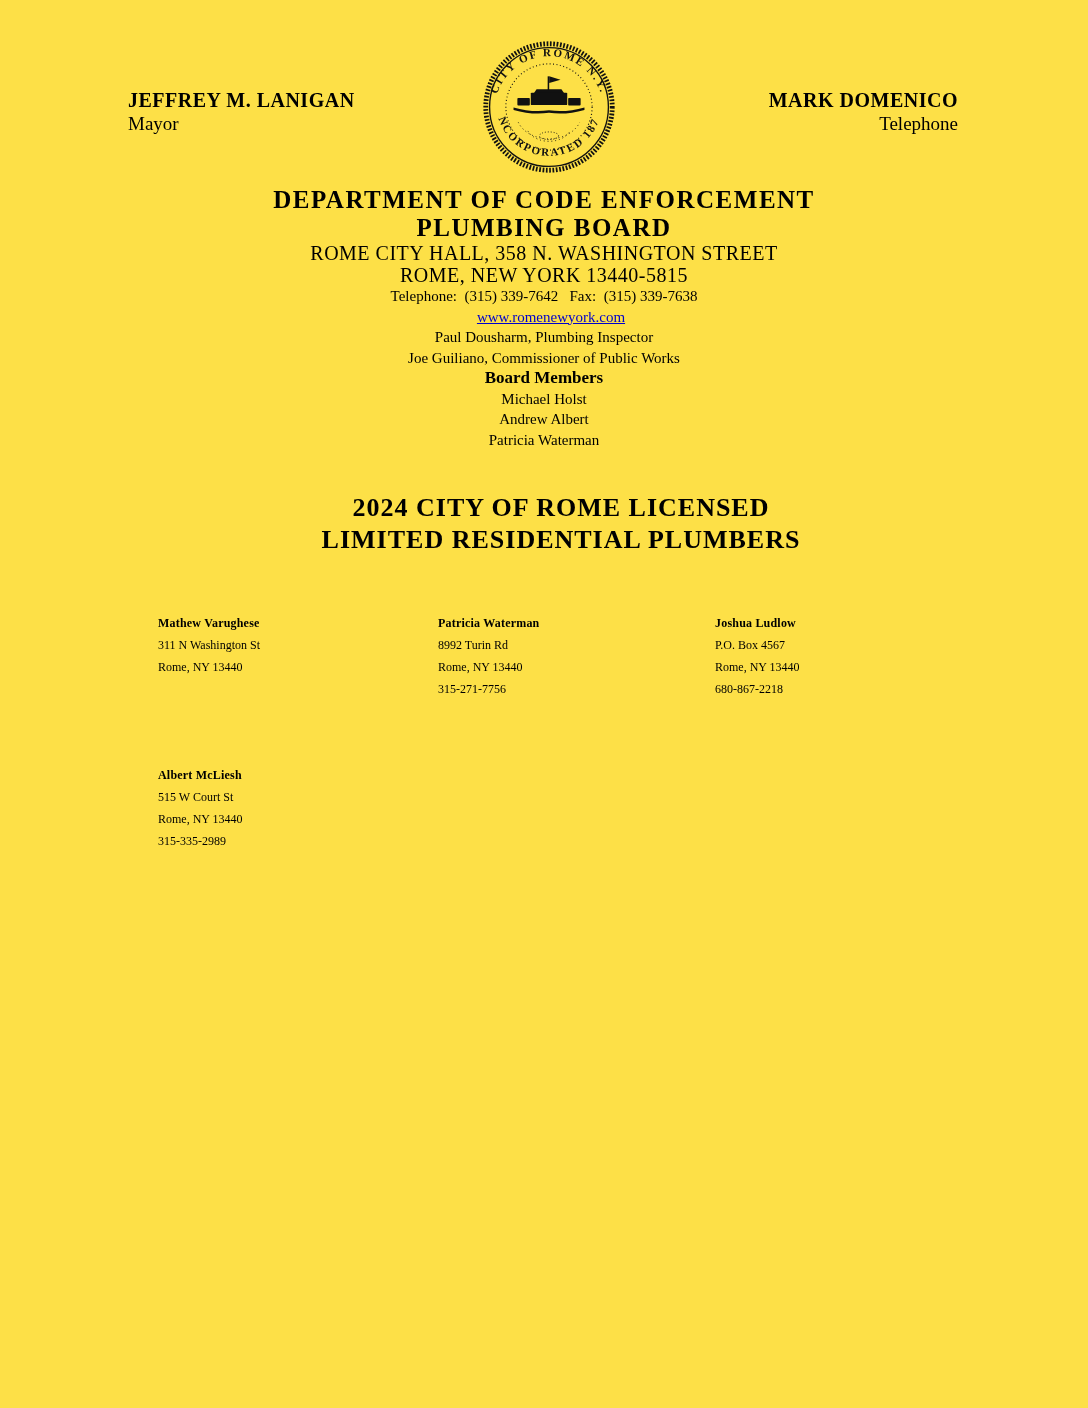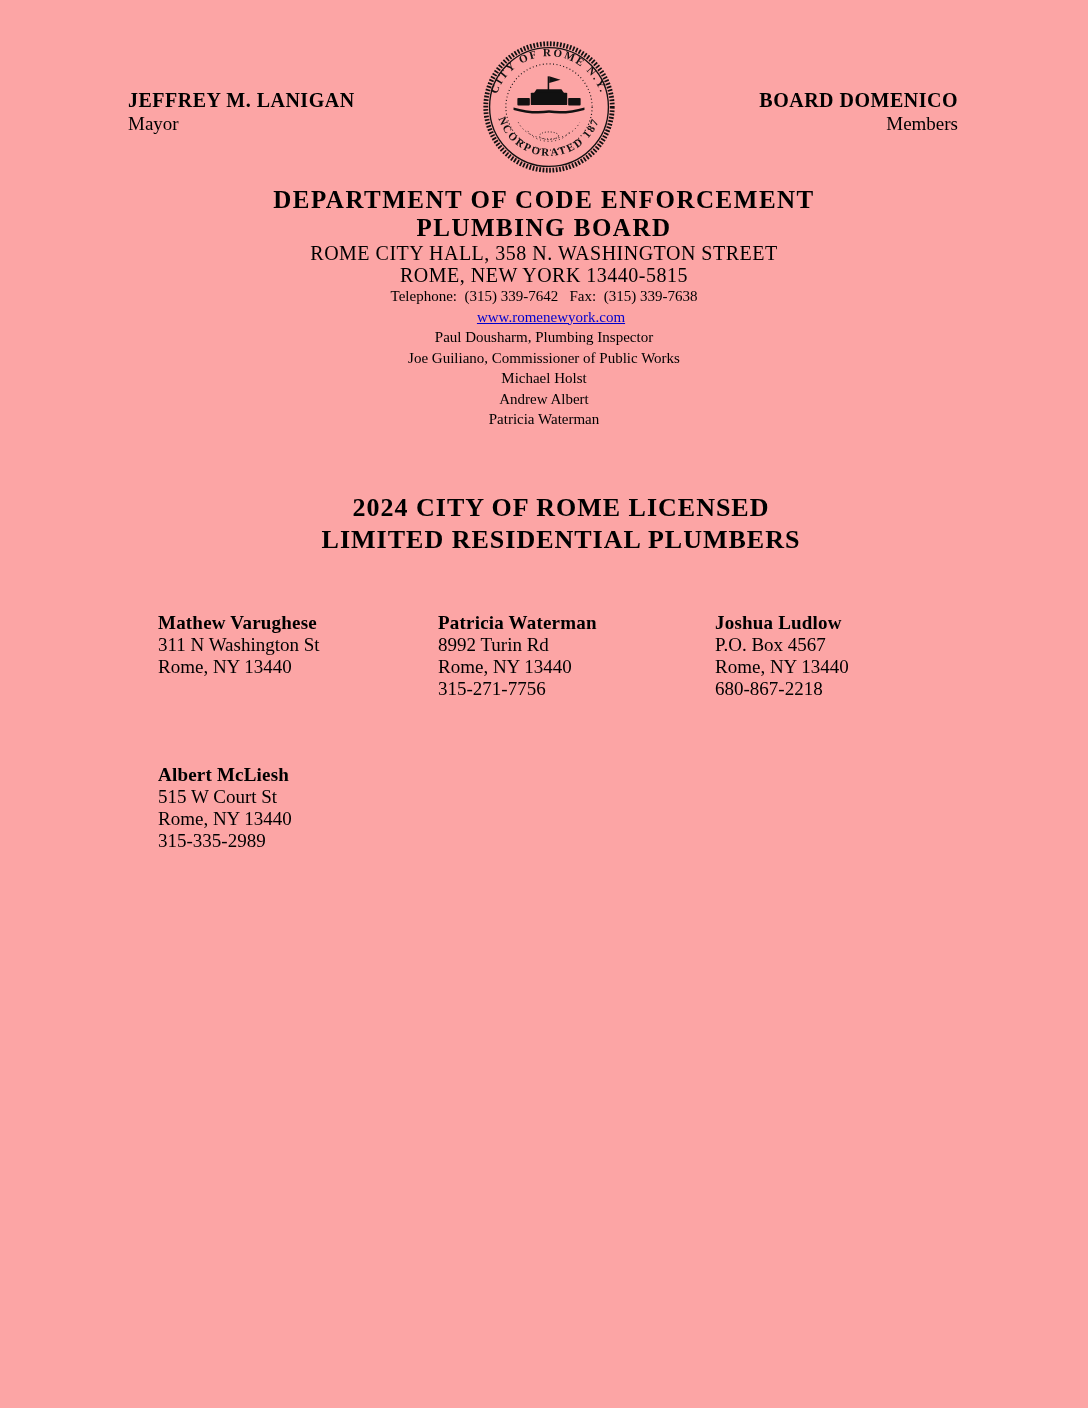--- a/index.html
+++ b/index.html
@@ -3,21 +3,21 @@
 <meta charset="utf-8">
 <style>
   html, body { margin: 0; padding: 0; background: #ffffff; }
   body {
     width: 1088px; height: 1408px;
     font-family: "Liberation Serif", serif;
     color: #000000;
     position: relative;
     overflow: hidden;
   }
-  .page { position: absolute; inset: 0; background: #fca5a5; }
+  .page { position: absolute; inset: 0; background: #fde047; }
 
   
   .hdr-left  { position: absolute; left: 128px; top: 88px; text-align: left; }
   .hdr-right { position: absolute; right: 130px; top: 88px; text-align: right; }
   .hdr-name  { font-weight: bold; font-size: 20px; line-height: 24px; letter-spacing: 0.5px; }
   .hdr-title { font-size: 19px; line-height: 24px; }
 
   
   .seal-wrap { position: absolute; left: 477px; top: 38px; width: 144px; height: 138px; }
   .seal-text { font-family: "Liberation Serif", serif; font-weight: bold; font-size: 11.5px; letter-spacing: 2px; fill: #111; }
@@ -31,21 +31,21 @@
   .ws-pre    { white-space: pre; }
   a.site-link { color: #0000cc; text-decoration: underline; cursor: pointer; margin-left: 14px; }
 
   
   .doc-title { position: absolute; top: 492px; left: 17px; width: 100%; text-align: center;
                font-weight: bold; font-size: 26px; line-height: 32px; letter-spacing: 1px; }
 
   
   .directory { position: absolute; top: 612px; left: 158px; width: 790px;
                display: grid; grid-template-columns: 280px 277px auto; row-gap: 64px; }
-  .card { font-size: 19px; line-height: 22px; }
+  .card { font-size: 12px; line-height: 22px; }
   .card .p-name { font-weight: bold; letter-spacing: 0.2px; }
 </style>
 </head>
 <body>
 
 <div class="page">
 
   <div class="hdr-left">
     <div class="hdr-name">JEFFREY M. LANIGAN</div>
     <div class="hdr-title">Mayor</div>
@@ -75,33 +75,34 @@
         <rect x="92" y="62.5" width="13" height="8" rx="1"></rect>
         <path d="M 35,72.5 Q 54,78 72,75.5 Q 90,78 109,72.5 L 109,75 Q 90,80.5 72,78 Q 54,80.5 35,75 Z"></path>
       </g>
       <path d="M 40,88 A 34,26 0 0 0 104,88" fill="none" stroke="#111" stroke-width="1" stroke-dasharray="1 3"></path>
       <path d="M 50,97 A 24,18 0 0 0 94,97" fill="none" stroke="#111" stroke-width="1" stroke-dasharray="1 3"></path>
       <ellipse cx="72" cy="102" rx="10" ry="4" fill="none" stroke="#111" stroke-width="1" stroke-dasharray="1 2"></ellipse>
     </svg>
   </div>
 
   <div class="hdr-right">
-    <div class="hdr-name">BOARD DOMENICO</div>
-    <div class="hdr-title">Members</div>
+    <div class="hdr-name">MARK DOMENICO</div>
+    <div class="hdr-title">Telephone</div>
   </div>
 
   <div class="dept">
     <div class="dept-h">DEPARTMENT OF CODE ENFORCEMENT</div>
     <div class="dept-h">PLUMBING BOARD</div>
     <div class="dept-addr">ROME CITY HALL, 358 N. WASHINGTON STREET</div>
     <div class="dept-addr">ROME, NEW YORK 13440-5815</div>
     <div class="dept-sm ws-pre">Telephone:  (315) 339-7642   Fax:  (315) 339-7638</div>
     <div class="dept-sm"><a class="site-link">www.romenewyork.com</a></div>
     <div class="dept-sm">Paul Dousharm, Plumbing Inspector</div>
     <div class="dept-sm">Joe Guiliano, Commissioner of Public Works</div>
+    <div class="dept-sm-b">Board Members</div>
     <div class="dept-sm">Michael Holst</div>
     <div class="dept-sm">Andrew Albert</div>
     <div class="dept-sm">Patricia Waterman</div>
   </div>
 
   <div class="doc-title">
     <div>2024 CITY OF ROME LICENSED</div>
     <div>LIMITED RESIDENTIAL PLUMBERS</div>
   </div>
 

